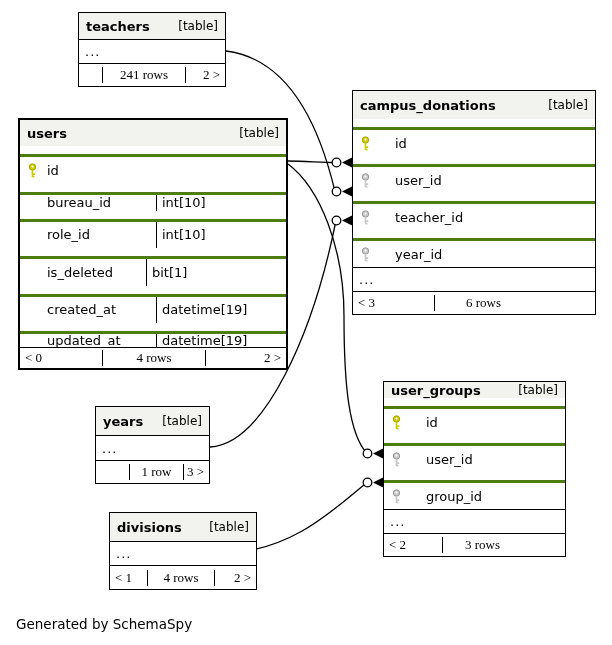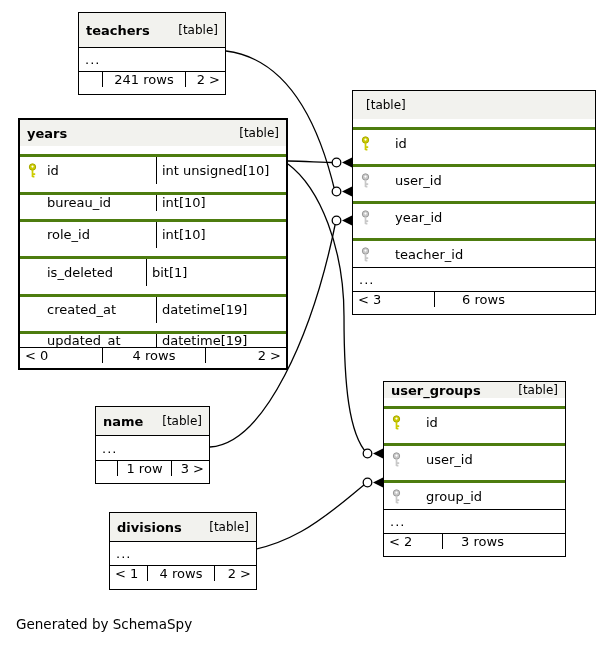--- a/index.html
+++ b/index.html
@@ -13,21 +13,21 @@
   .hdr .ttag{font-size:12px;white-space:nowrap;margin-left:6px;}
   .row{display:flex;align-items:stretch;border-top:3px solid #4d7c0f;box-sizing:border-box;margin-top:8px;}
   .cname{display:flex;align-items:center;flex:1;min-width:0;}
   .islot{width:12px;margin-left:7px;display:inline-flex;align-items:center;flex:none;}
   .ctext{margin-left:8px;white-space:nowrap;}
   .gap-wide .ctext{margin-left:23px;}
   .ctype{border-left:1px solid #000;display:flex;align-items:center;
          padding-left:5px;box-sizing:border-box;white-space:nowrap;}
   .ell{border-top:1px solid #000;display:flex;align-items:center;
        padding-left:6px;box-sizing:border-box;letter-spacing:1px;}
-  .foot{display:flex;border-top:1px solid #000;box-sizing:border-box;align-items:flex-start;}
+  .foot{display:flex;border-top:1px solid #000;box-sizing:border-box;align-items:center;font-family:Liberation Serif, serif;}
   .fc{display:flex;align-items:center;box-sizing:border-box;white-space:nowrap;}
   .fc.c1{padding-left:5px;}
   .fc.c2{border-left:1px solid #000;justify-content:center;}
   .fc.c3{border-left:1px solid #000;justify-content:flex-end;padding-right:5px;flex:1;}
   #edges{position:absolute;left:0;top:0;pointer-events:none;}
   #note{position:absolute;left:16px;top:616px;font-size:13.5px;}
 </style>
 </head>
 <body>
 
@@ -59,49 +59,48 @@
         <circle cx="367.5" cy="453.5" r="4.3" fill="#fff" stroke="#000" stroke-width="1.3"></circle>
       </g>
       <g>
         <polygon points="373,482.5 384,477 384,488" fill="#000"></polygon>
         <circle cx="367.5" cy="482.5" r="4.3" fill="#fff" stroke="#000" stroke-width="1.3"></circle>
       </g>
     </g>
   </svg>
 
   <div class="tbl" style="left:78px;top:12px;width:148px;">
-    <div class="hdr" style="height:34px;">
+    <div class="hdr" style="height:26px;">
       <span class="tname">teachers</span>
       <span class="ttag">[table]</span>
     </div>
     <div class="ell" style="height:24px;">...</div>
     <div class="foot" style="height:23px;">
       <span class="fc c1" style="width:23px;"></span>
       <span class="fc c2" style="width:83px;">241 rows</span>
       <span class="fc c3">2 &gt;</span>
     </div>
   </div>
 
   <div class="tbl thick" style="left:18px;top:118px;width:270px;">
     <div class="hdr" style="height:26px;">
-      <span class="tname">years</span>
+      <span class="tname">users</span>
       <span class="ttag">[table]</span>
     </div>
     <div class="row" style="height:29.5px;">
       <span class="cname">
           <span class="islot">
             <svg width="11" height="15" viewBox="0 0 11 15">
               <circle cx="5.5" cy="4" r="3.2" fill="#cccc00" stroke="#a8a800" stroke-width="1"></circle>
               <circle cx="5.5" cy="3.6" r="1.1" fill="#fff"></circle>
               <path d="M5.5 7 L5.5 14 M5.5 11.2 L8.2 11.2 M5.5 13.6 L7.4 13.6" stroke="#cccc00" stroke-width="1.7"></path>
             </svg>
           </span>
       <span class="ctext">id</span>
         </span>
-      <span class="ctype" style="width:130px;">int unsigned[10]</span>
     </div>
     <div class="row" style="height:19px;">
       <span class="cname">
           <span class="islot"></span>
       <span class="ctext">bureau_id</span>
         </span>
       <span class="ctype" style="width:130px;">int[10]</span>
     </div>
     <div class="row" style="height:29.5px;">
       <span class="cname">
@@ -133,20 +132,21 @@
     </div>
     <div class="foot" style="height:21px;">
       <span class="fc c1" style="width:82px;">&lt; 0</span>
       <span class="fc c2" style="width:103px;">4 rows</span>
       <span class="fc c3">2 &gt;</span>
     </div>
   </div>
 
   <div class="tbl gap-wide" style="left:352px;top:90px;width:244px;">
     <div class="hdr" style="height:28px;">
+      <span class="tname">campus_donations</span>
       <span class="ttag">[table]</span>
     </div>
     <div class="row" style="height:29px;">
       <span class="cname">
           <span class="islot">
             <svg width="11" height="15" viewBox="0 0 11 15">
               <circle cx="5.5" cy="4" r="3.2" fill="#cccc00" stroke="#a8a800" stroke-width="1"></circle>
               <circle cx="5.5" cy="3.6" r="1.1" fill="#fff"></circle>
               <path d="M5.5 7 L5.5 14 M5.5 11.2 L8.2 11.2 M5.5 13.6 L7.4 13.6" stroke="#cccc00" stroke-width="1.7"></path>
             </svg>
@@ -168,33 +168,33 @@
     </div>
     <div class="row" style="height:29px;">
       <span class="cname">
           <span class="islot">
             <svg width="11" height="15" viewBox="0 0 11 15">
               <circle cx="5.5" cy="4" r="3.2" fill="#c8c8c8" stroke="#9a9a9a" stroke-width="1"></circle>
               <circle cx="5.5" cy="3.6" r="1.1" fill="#fff"></circle>
               <path d="M5.5 7 L5.5 14 M5.5 11.2 L8.2 11.2 M5.5 13.6 L7.4 13.6" stroke="#c8c8c8" stroke-width="1.7"></path>
             </svg>
           </span>
+      <span class="ctext">teacher_id</span>
+        </span>
+    </div>
+    <div class="row" style="height:29px;">
+      <span class="cname">
+          <span class="islot">
+            <svg width="11" height="15" viewBox="0 0 11 15">
+              <circle cx="5.5" cy="4" r="3.2" fill="#c8c8c8" stroke="#9a9a9a" stroke-width="1"></circle>
+              <circle cx="5.5" cy="3.6" r="1.1" fill="#fff"></circle>
+              <path d="M5.5 7 L5.5 14 M5.5 11.2 L8.2 11.2 M5.5 13.6 L7.4 13.6" stroke="#c8c8c8" stroke-width="1.7"></path>
+            </svg>
+          </span>
       <span class="ctext">year_id</span>
-        </span>
-    </div>
-    <div class="row" style="height:29px;">
-      <span class="cname">
-          <span class="islot">
-            <svg width="11" height="15" viewBox="0 0 11 15">
-              <circle cx="5.5" cy="4" r="3.2" fill="#c8c8c8" stroke="#9a9a9a" stroke-width="1"></circle>
-              <circle cx="5.5" cy="3.6" r="1.1" fill="#fff"></circle>
-              <path d="M5.5 7 L5.5 14 M5.5 11.2 L8.2 11.2 M5.5 13.6 L7.4 13.6" stroke="#c8c8c8" stroke-width="1.7"></path>
-            </svg>
-          </span>
-      <span class="ctext">teacher_id</span>
         </span>
     </div>
     <div class="ell" style="height:24px;">...</div>
     <div class="foot" style="height:23px;">
       <span class="fc c1" style="width:81px;">&lt; 3</span>
       <span class="fc c2" style="width:98px;">6 rows</span>
       <span class="fc c3"></span>
     </div>
   </div>
 
@@ -242,27 +242,27 @@
     <div class="ell" style="height:24px;">...</div>
     <div class="foot" style="height:23px;">
       <span class="fc c1" style="width:58px;">&lt; 2</span>
       <span class="fc c2" style="width:80px;">3 rows</span>
       <span class="fc c3"></span>
     </div>
   </div>
 
   <div class="tbl" style="left:95px;top:406px;width:115px;">
     <div class="hdr" style="height:28px;">
-      <span class="tname">name</span>
+      <span class="tname">years</span>
       <span class="ttag">[table]</span>
     </div>
     <div class="ell" style="height:25px;">...</div>
     <div class="foot" style="height:23px;">
       <span class="fc c1" style="width:21px;"></span>
-      <span class="fc c2" style="width:54px;">1 row</span>
+      <span class="fc c2" style="width:54px;margin-left:12px;">1 row</span>
       <span class="fc c3">3 &gt;</span>
     </div>
   </div>
 
   <div class="tbl" style="left:80px;top:512px;width:148px;margin-left:29px;">
     <div class="hdr" style="height:28px;">
       <span class="tname">divisions</span>
       <span class="ttag">[table]</span>
     </div>
     <div class="ell" style="height:24px;">...</div>

